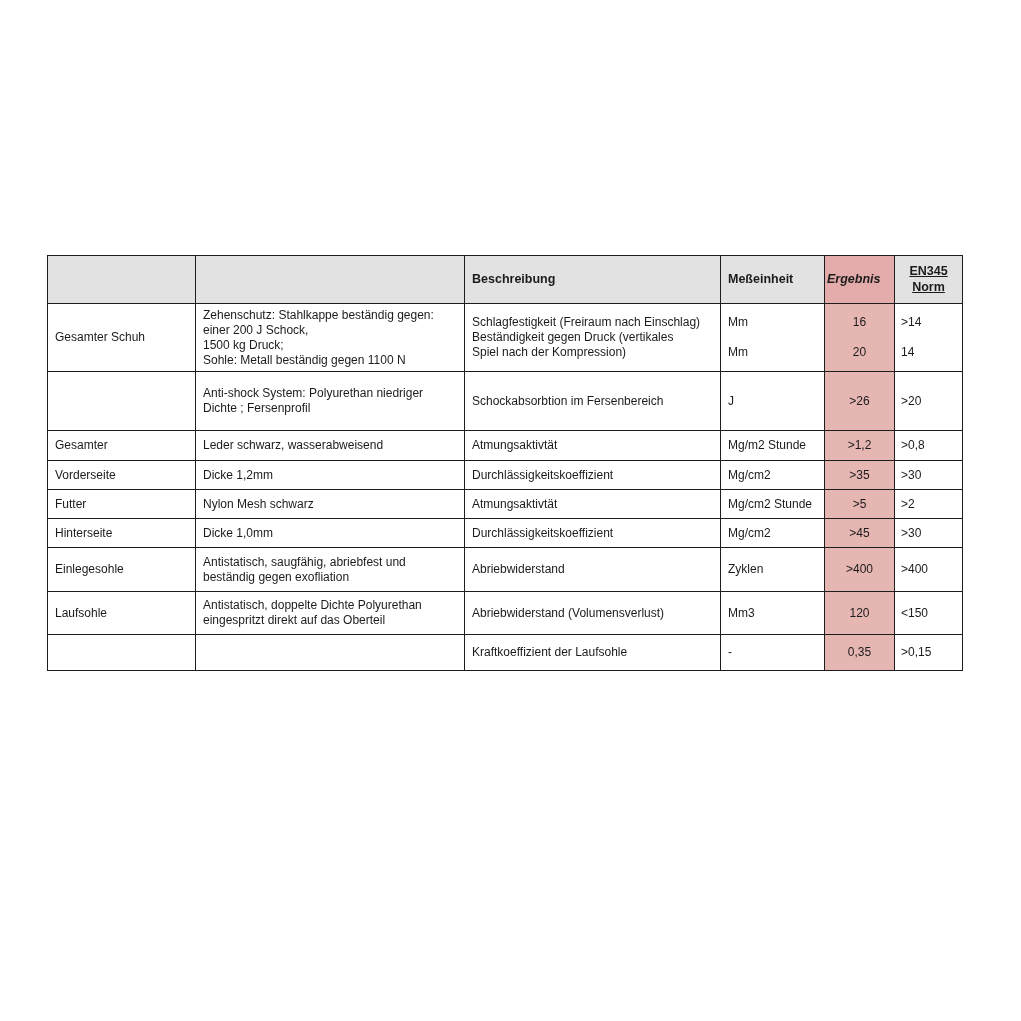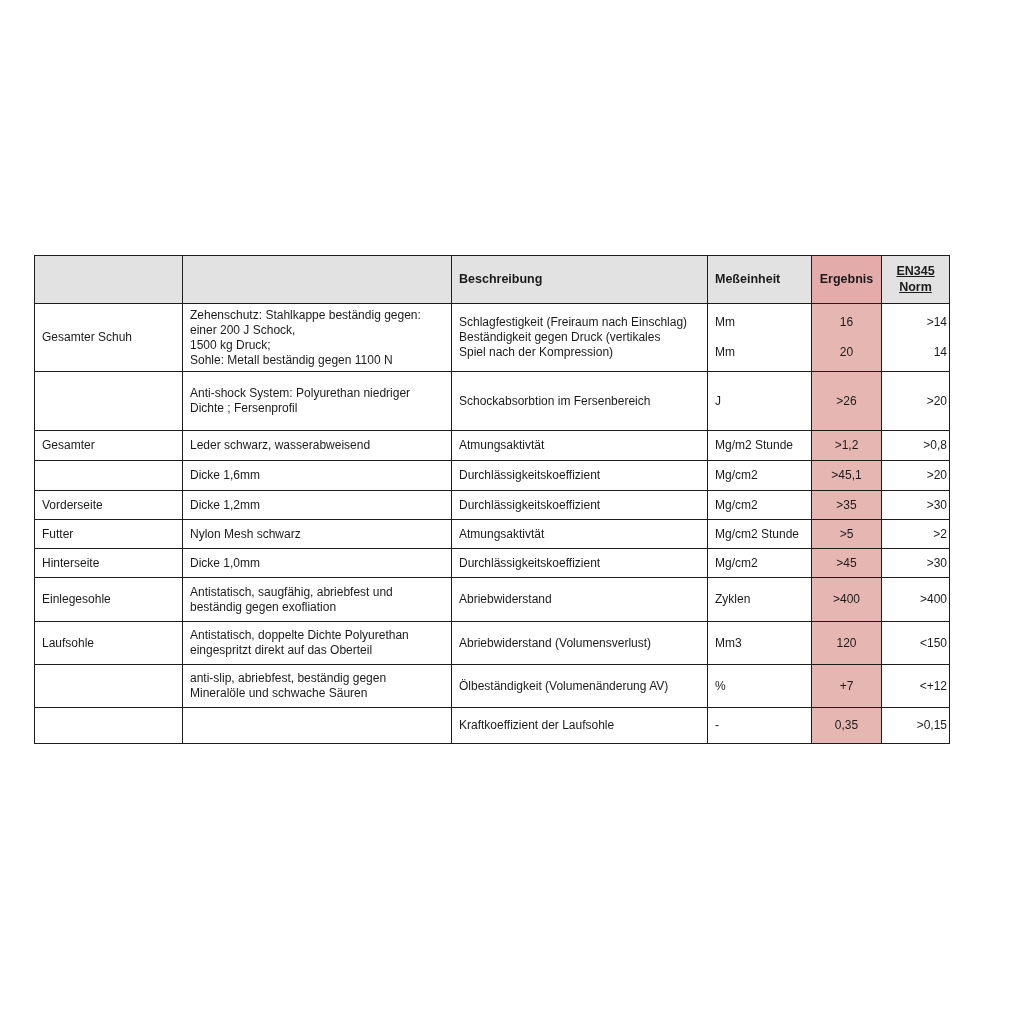--- a/index.html
+++ b/index.html
@@ -6,21 +6,21 @@
   .page {
     width: 1021px;
     height: 1021px;
     background: #ffffff;
     position: relative;
     font-family: "Liberation Sans", sans-serif;
     color: #1b1b1b;
   }
   table.spec {
     position: absolute;
-    left: 34px;
+    left: 47px;
     top: 255px;
     border-collapse: collapse;
     table-layout: fixed;
     width: 915px;
   }
   .spec th, .spec td {
     border: 1px solid #1d1d1d;
     vertical-align: middle;
     font-size: 12px;
     line-height: 1.25;
@@ -29,35 +29,35 @@
     overflow: hidden;
   }
   .spec th {
     background: #e2e2e2;
     font-weight: bold;
     text-align: left;
     font-size: 12.5px;
   }
   .spec th.h-res {
     background: #e3acaa;
-    text-align: center;
     padding-left: 2px;
+    font-style: italic;
   }
   .spec th.h-norm {
     text-align: center;
     padding-left: 2px;
     text-decoration: underline;
   }
   .spec td.c-res {
     background: #e6b6b3;
     text-align: center;
     padding-left: 2px;
   }
   .spec td.c-norm {
-    text-align: right;
+    text-align: left;
     padding-left: 6px;
   }
 </style>
 </head>
 <body>
 
 <div class="page">
   <table class="spec">
     <colgroup>
       <col style="width:148px">
@@ -108,28 +108,20 @@
         <td class="c-norm">&gt;20</td>
       </tr>
       <tr style="height:30px">
         <td>Gesamter</td>
         <td>Leder schwarz, wasserabweisend</td>
         <td>Atmungsaktivtät</td>
         <td>Mg/m2 Stunde</td>
         <td class="c-res">&gt;1,2</td>
         <td class="c-norm">&gt;0,8</td>
       </tr>
-      <tr style="height:30px">
-        <td></td>
-        <td>Dicke 1,6mm</td>
-        <td>Durchlässigkeitskoeffizient</td>
-        <td>Mg/cm2</td>
-        <td class="c-res">&gt;45,1</td>
-        <td class="c-norm">&gt;20</td>
-      </tr>
       <tr style="height:29px">
         <td>Vorderseite</td>
         <td>Dicke 1,2mm</td>
         <td>Durchlässigkeitskoeffizient</td>
         <td>Mg/cm2</td>
         <td class="c-res">&gt;35</td>
         <td class="c-norm">&gt;30</td>
       </tr>
       <tr style="height:29px">
         <td>Futter</td>
@@ -158,29 +150,20 @@
       </tr>
       <tr style="height:43px">
         <td>Laufsohle</td>
         <td>Antistatisch,  doppelte Dichte Polyurethan
 eingespritzt direkt auf das Oberteil</td>
         <td>Abriebwiderstand (Volumensverlust)</td>
         <td>Mm3</td>
         <td class="c-res">120</td>
         <td class="c-norm">&lt;150</td>
       </tr>
-      <tr style="height:43px">
-        <td></td>
-        <td>anti-slip, abriebfest, beständig gegen
-Mineralöle und schwache Säuren</td>
-        <td>Ölbeständigkeit (Volumenänderung AV)</td>
-        <td>%</td>
-        <td class="c-res">+7</td>
-        <td class="c-norm">&lt;+12</td>
-      </tr>
       <tr style="height:36px">
         <td></td>
         <td></td>
         <td>Kraftkoeffizient der Laufsohle</td>
         <td>-</td>
         <td class="c-res">0,35</td>
         <td class="c-norm">&gt;0,15</td>
       </tr>
     </tbody>
   </table>

